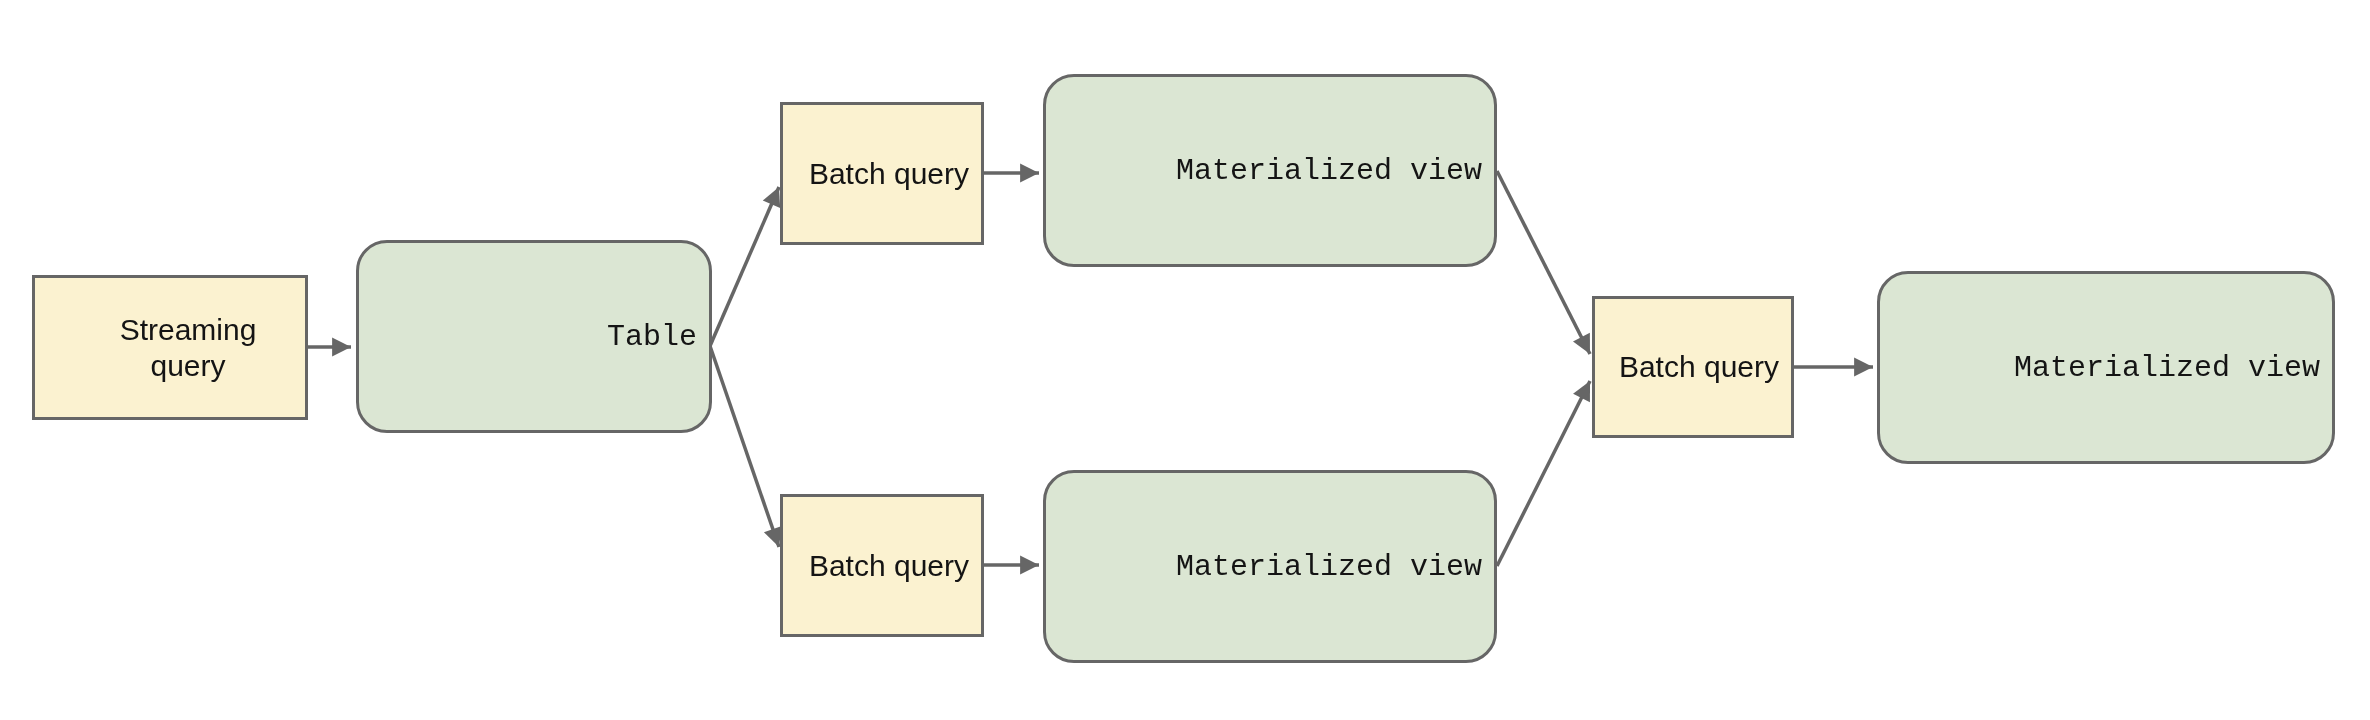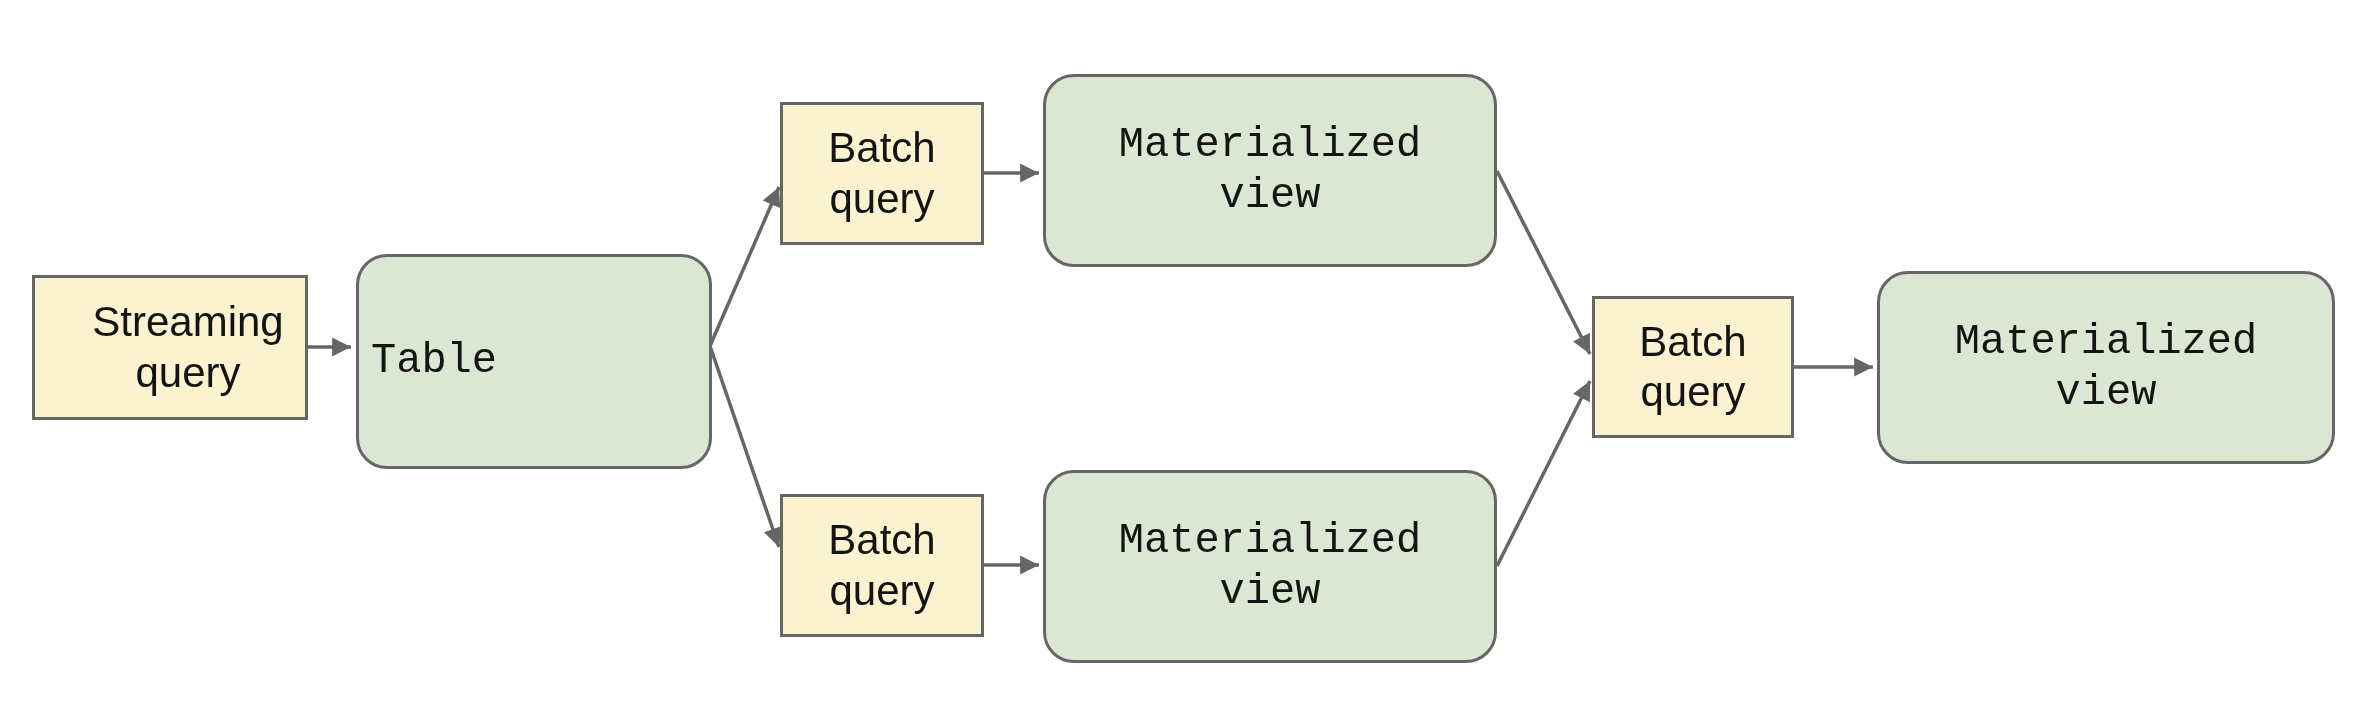--- a/index.html
+++ b/index.html
@@ -27,24 +27,24 @@
     stroke-width: 3.5;
   }
   #edges .arrowhead-shape {
     fill: var(--arrow-color, #666666);
   }
   .node {
     position: absolute;
     box-sizing: border-box;
     display: flex;
     align-items: center;
-    justify-content: flex-start;
+    justify-content: flex-end;
     text-align: center;
     padding: 0 12px;
-    font-size: 42px;
+    font-size: 30px;
     line-height: 1.2;
     color: var(--text-color, #141414);
   }
   .node--query {
     background: var(--query-fill, #fbf2d0);
     border: 3px solid var(--shape-border, #666666);
   }
   .node--data {
     background: var(--data-fill, #dbe6d3);
     border: 3px solid var(--shape-border, #666666);
@@ -86,21 +86,21 @@
     </g>
     <g>
       <line x1="1794" y1="367" x2="1873" y2="367" marker-end="url(#arrowhead)"></line>
     </g>
   </svg>
 
   <div class="node node--query" style="left:32px; top:275px; width:276px; height:145px;padding-left:48px;">
     <span>Streaming query</span>
   </div>
 
-  <div class="node node--data" style="left:356px; top:254px; width:356px; height:215px;">
+  <div class="node node--data" style="left:356px; top:240px; width:356px; height:193px;">
     <span>Table</span>
   </div>
 
   <div class="node node--query" style="left:780px; top:102px; width:204px; height:143px;">
     <span>Batch query</span>
   </div>
 
   <div class="node node--data" style="left:1043px; top:74px; width:454px; height:193px;">
     <span>Materialized view</span>
   </div>

